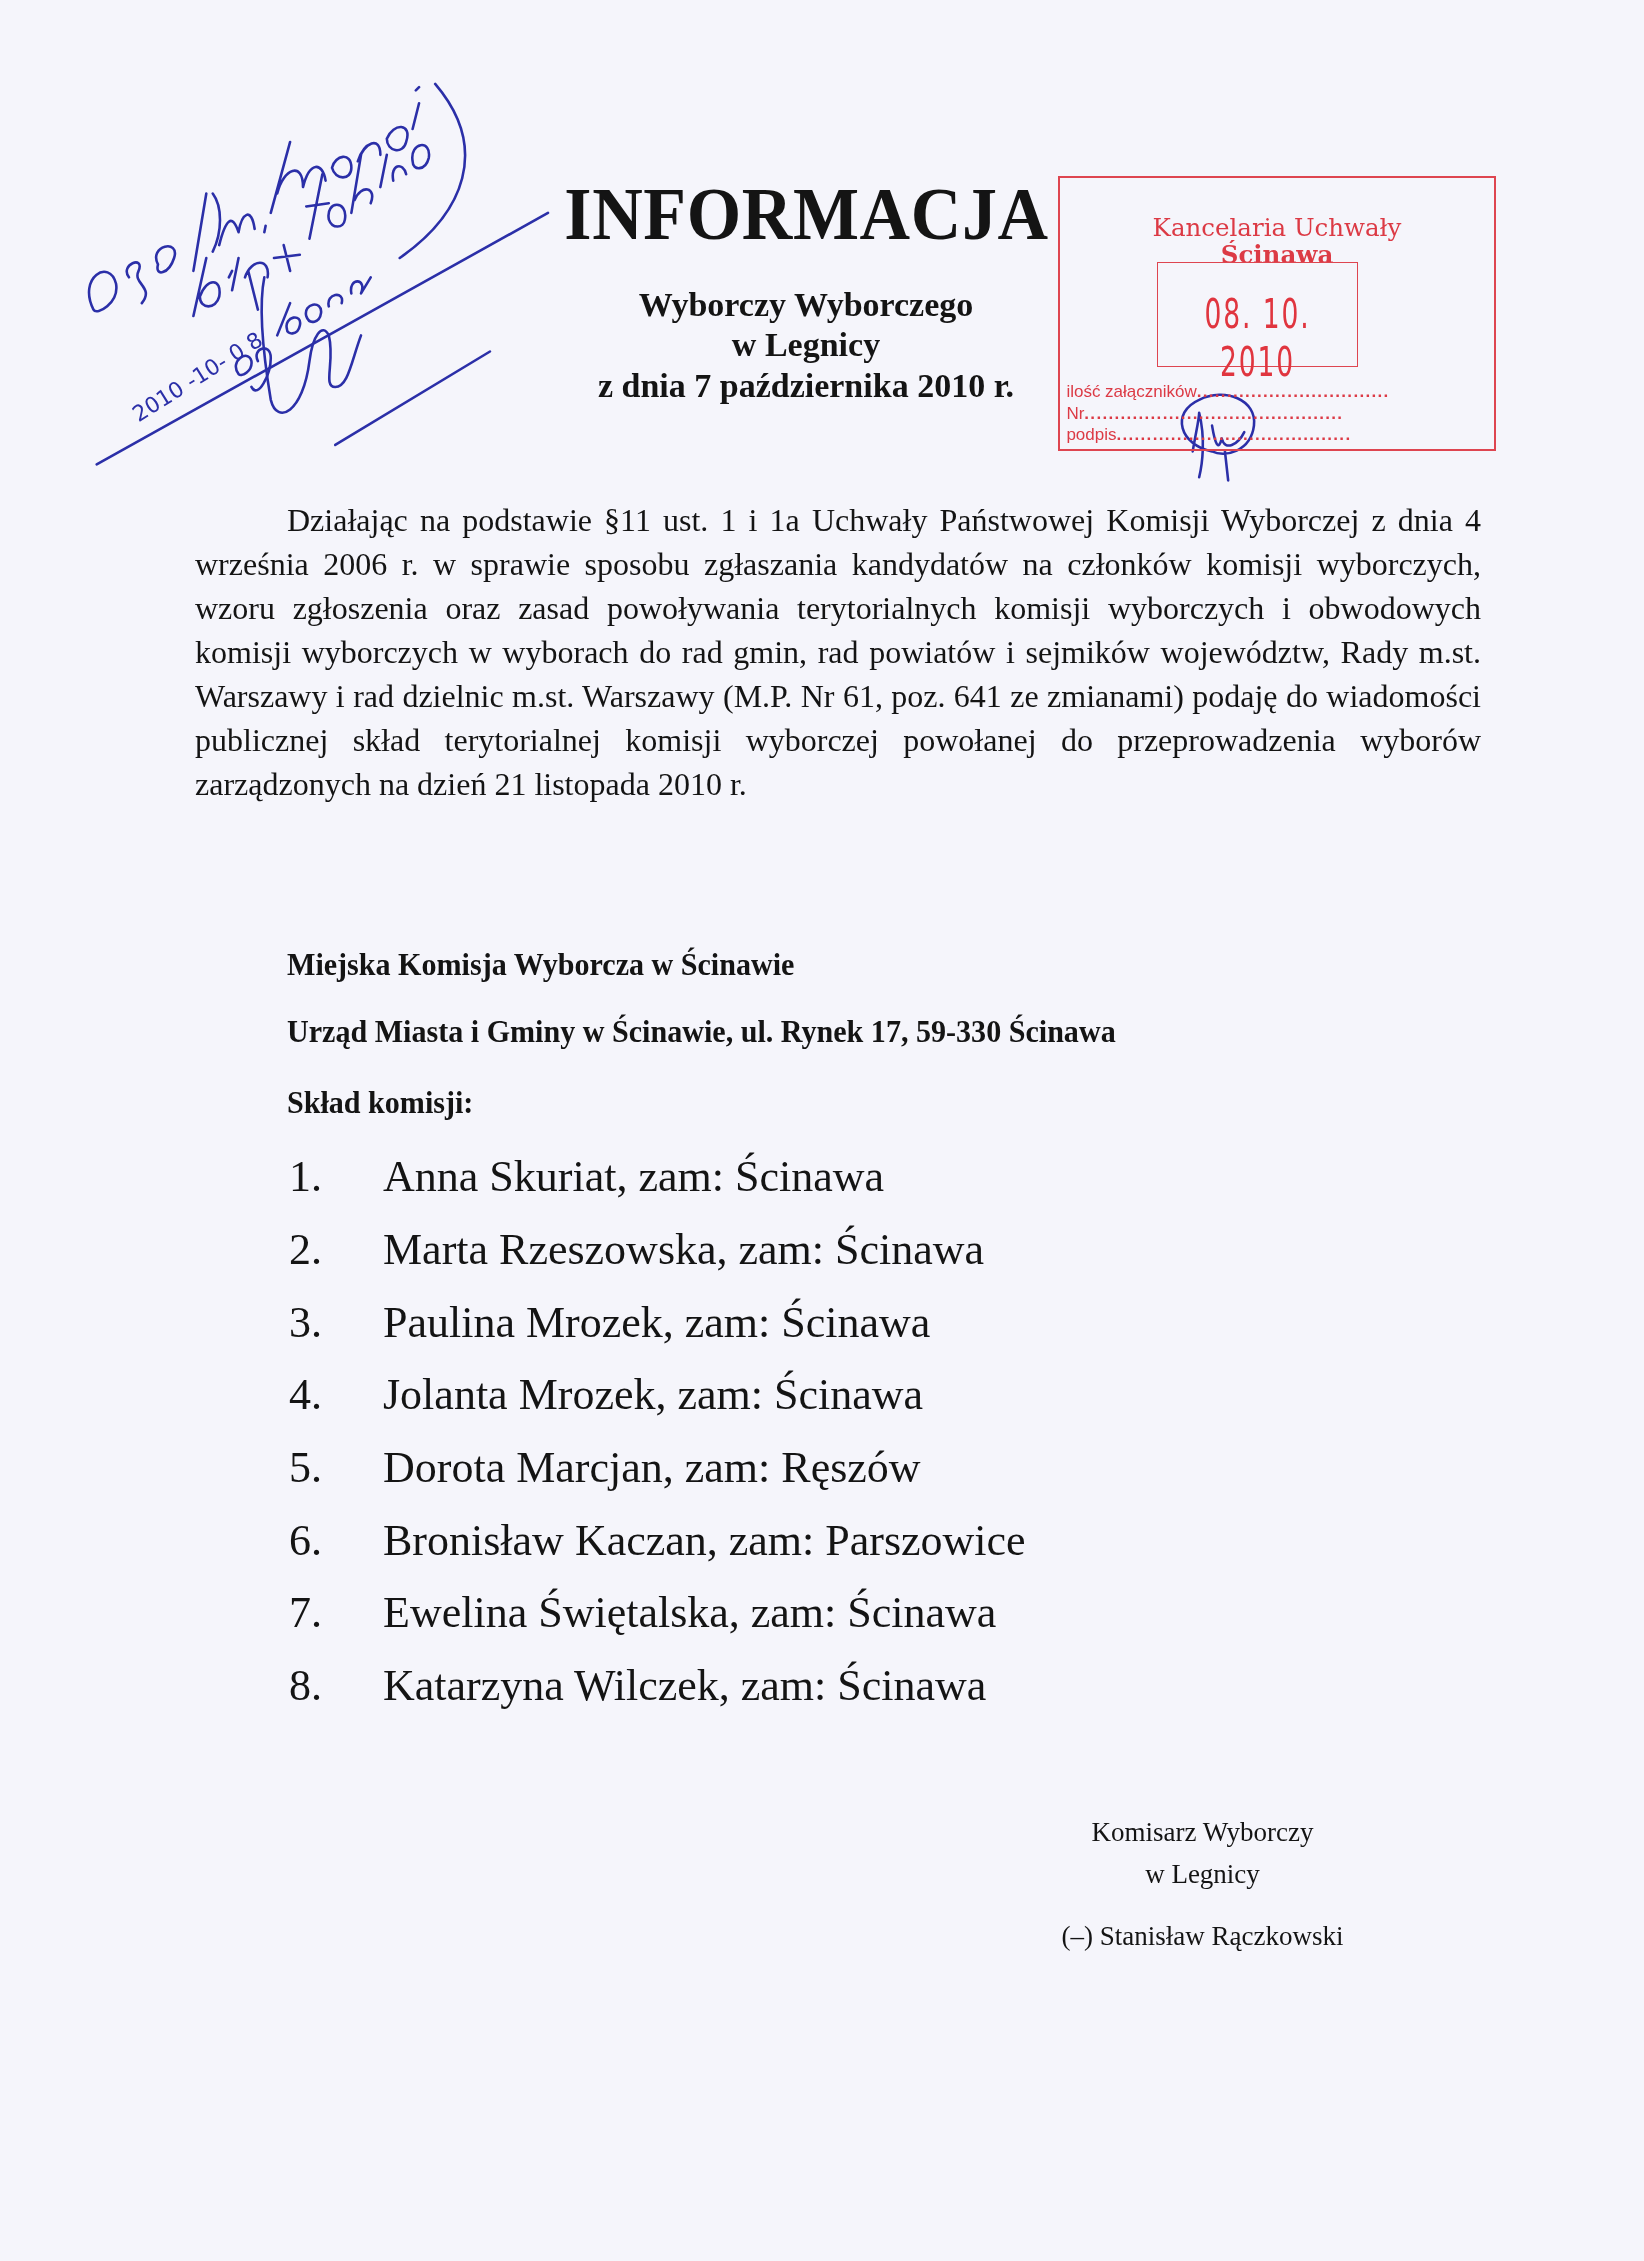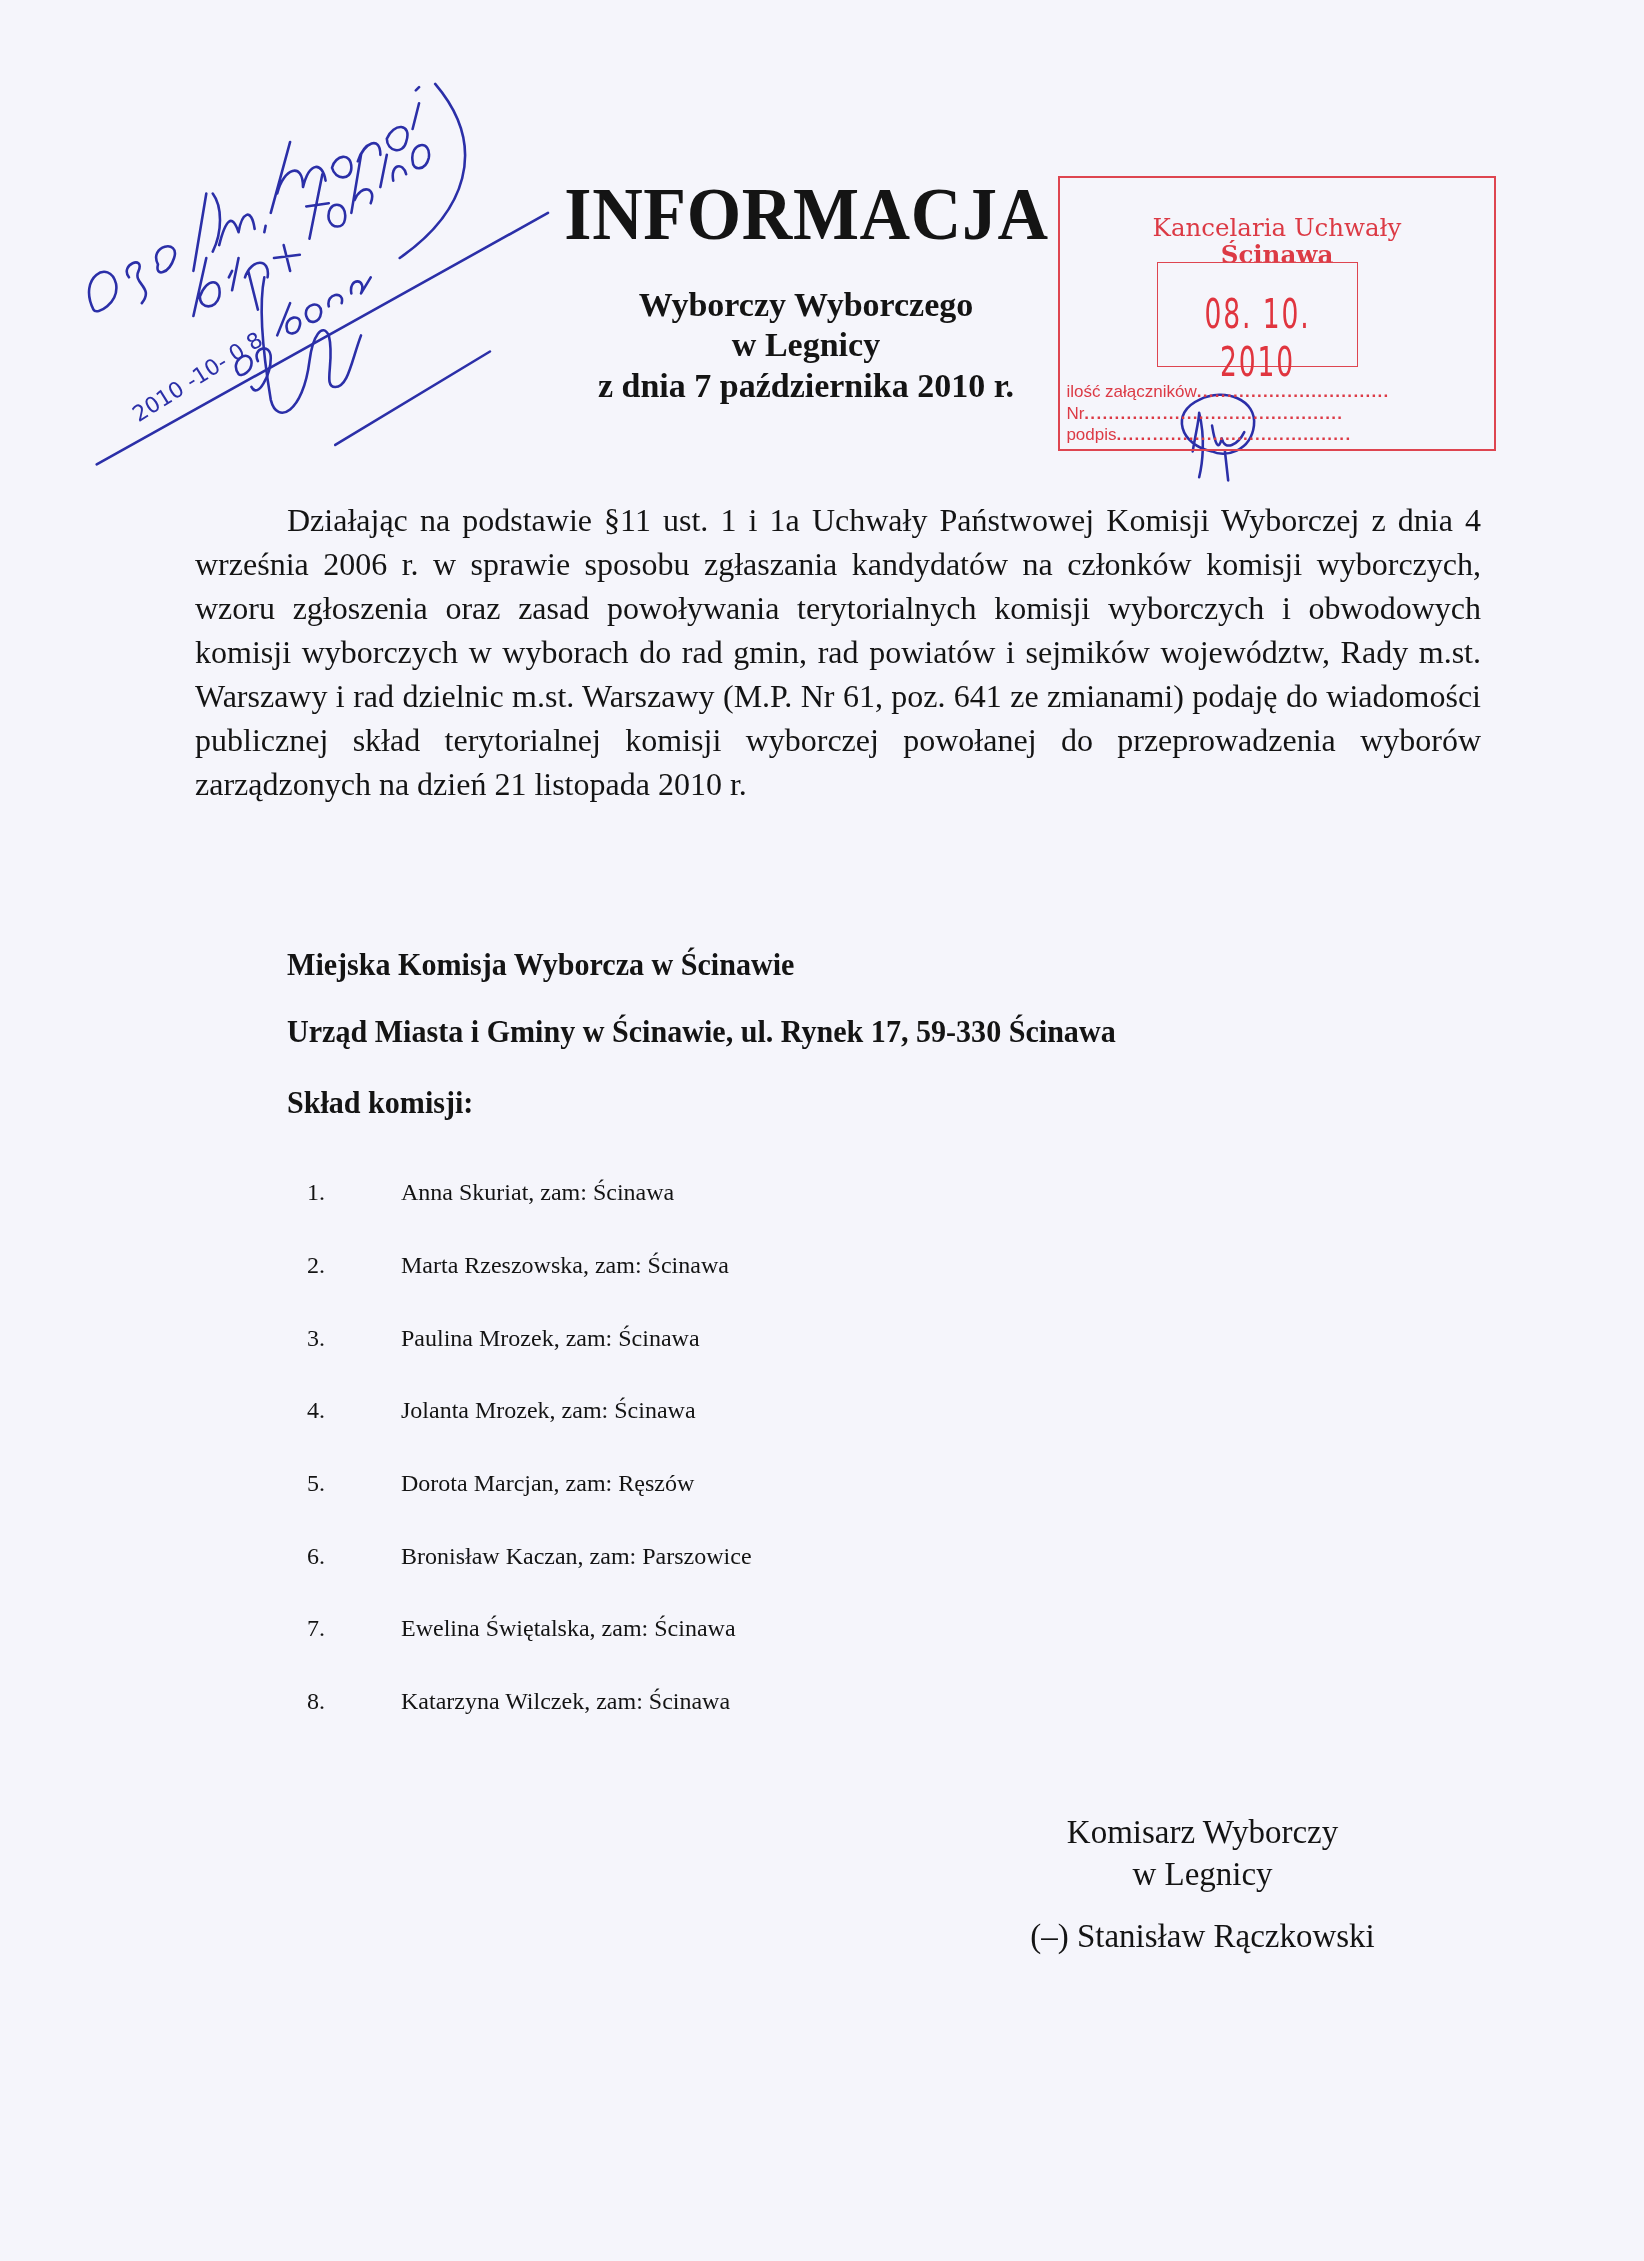--- a/index.html
+++ b/index.html
@@ -67,27 +67,27 @@
 
   .heading {
     left: 287px; font-weight: bold; font-size: 32px; line-height: 39px;
     transform: scaleX(0.94); transform-origin: left;
   }
   #h1 { top: 945px; }
   #h2 { top: 1012px; }
   #h3 { top: 1083px; }
 
   .member {
-    left: 307px; font-size: 24px; line-height: 39px; white-space: nowrap; margin-top: 16px;
+    left: 289px; font-size: 44px; line-height: 39px; white-space: nowrap;
   }
   .member .num { display: inline-block; width 94px; min-width: 94px; }
   .member .name { display: inline-block; }
 
   
-  .sig { left: 1006px; width: 393px; text-align: center; font-size: 33px; line-height: 39px; }
+  .sig { left: 1006px; width: 393px; text-align: center; font-size: 27px; line-height: 39px; }
   #sig1 { top: 1813px; }
   #sig2 { top: 1855px; }
   #sig3 { top: 1917px; left: 996px; width: 413px; }
 
   
   #handwriting { left: 0; top: 0; width: 1644px; height: 516px; pointer-events: none; }
 </style>
 </head>
 <body>
 

